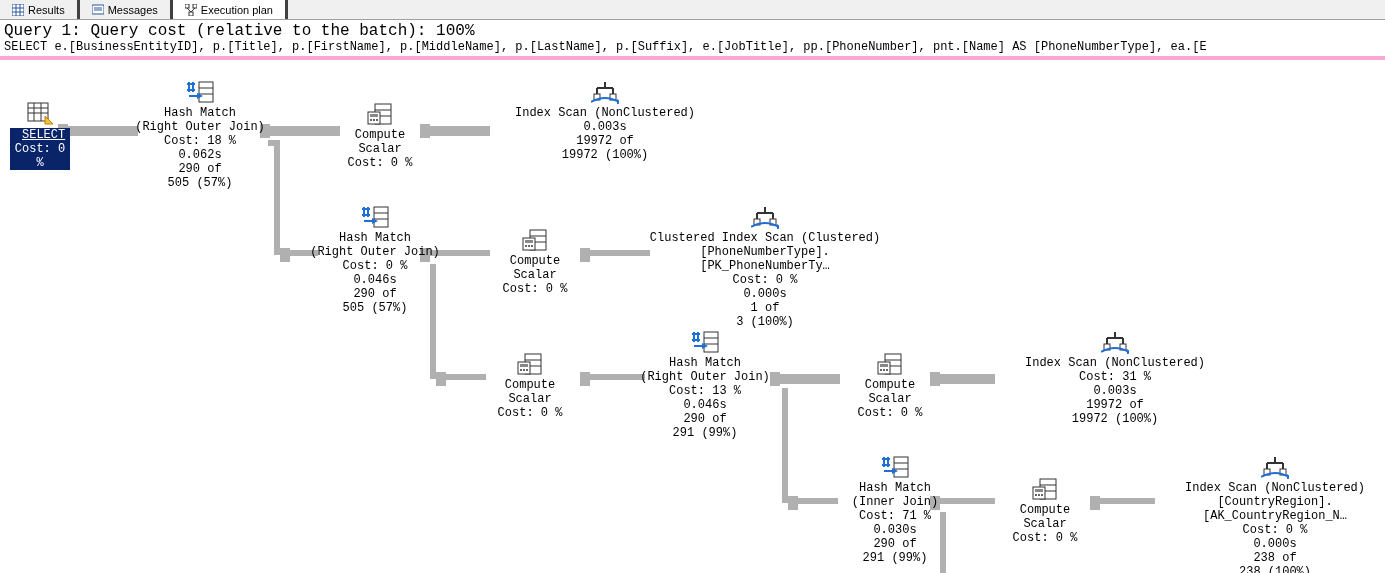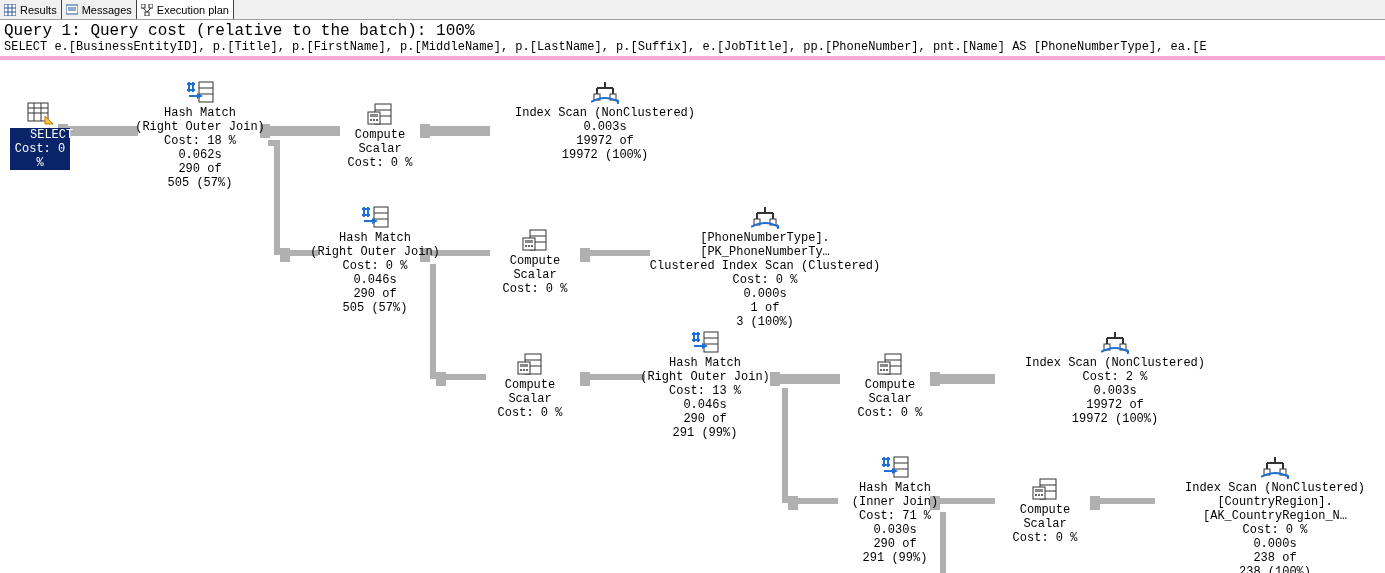--- a/index.html
+++ b/index.html
@@ -16,22 +16,22 @@
     display: flex;
     border-bottom: 1px solid #a0a0a0;
     background: #f0f0f0;
     height: 20px;
     align-items: stretch;
   }
   .tab {
     display: flex;
     align-items: center;
     gap: 4px;
-    padding: 0 4px;
-    border-right: 1px solid #404040;
+    padding: 0 12px;
+    border-right: 3px solid #404040;
     background: #fff;
     cursor: pointer;
     font-size: 11px;
   }
   .tab.inactive { background: #f0f0f0; }
   .tab .ticon { width: 12px; height: 12px; }
   .queryhdr {
     font-family: Consolas, "Courier New", monospace;
     font-size: 16px;
     padding: 2px 4px 0 4px;
@@ -54,21 +54,21 @@
   }
   .node {
     position: absolute;
     text-align: center;
     font-family: Consolas, "Courier New", monospace;
     font-size: 12px;
     line-height: 14px;
     cursor: pointer;
   }
   .node .icon { margin-bottom: 2px; display:flex; justify-content:center; }
-  .node.select .lbl { background: #0a246a; color:#fff; padding:0 20px; }
+  .node.select .lbl { background: #0a246a; color:#fff; padding:0 12px;text-decoration:underline; }
   .node.select .cost { background:#0a246a; color:#fff; padding:0 4px;}
   
   .arrow {
     position: absolute;
     background: #b0b0b0;
   }
   .arrow.h { height: 10px; }
   .arrow.head {
     position:absolute;
     width:0;height:0;
@@ -275,22 +275,22 @@
           <line x1="14" y1="2" x2="14" y2="8" stroke="#333" stroke-width="2"></line>
           <line x1="6" y1="8" x2="22" y2="8" stroke="#333" stroke-width="2"></line>
           <line x1="6" y1="8" x2="6" y2="14" stroke="#333" stroke-width="2"></line>
           <line x1="22" y1="8" x2="22" y2="14" stroke="#333" stroke-width="2"></line>
           <rect x="3" y="14" width="6" height="6" fill="#fff" stroke="#333"></rect>
           <rect x="19" y="14" width="6" height="6" fill="#fff" stroke="#333"></rect>
           <path d="M0 22 Q14 14 28 22" stroke="#1e6fd6" stroke-width="2" fill="none"></path>
           <polygon points="26,19 30,22 26,25" fill="#1e6fd6"></polygon>
         </svg>
     </div>
+    <div>Clustered Index Scan (Clustered)</div>
     <div>[PhoneNumberType].[PK_PhoneNumberTy…</div>
-    <div>Clustered Index Scan (Clustered)</div>
     <div>Cost: 0 %</div>
     <div>0.000s</div>
     <div>1 of</div>
     <div>3 (100%)</div>
   </div>
 
   <div class="node" style="left:480px; top:292px; width:100px;">
     <div class="icon">
       <svg width="26" height="24">
           <rect x="8" y="2" width="16" height="20" fill="#fff" stroke="#333"></rect>
@@ -350,21 +350,21 @@
           <line x1="6" y1="8" x2="22" y2="8" stroke="#333" stroke-width="2"></line>
           <line x1="6" y1="8" x2="6" y2="14" stroke="#333" stroke-width="2"></line>
           <line x1="22" y1="8" x2="22" y2="14" stroke="#333" stroke-width="2"></line>
           <rect x="3" y="14" width="6" height="6" fill="#fff" stroke="#333"></rect>
           <rect x="19" y="14" width="6" height="6" fill="#fff" stroke="#333"></rect>
           <path d="M0 22 Q14 14 28 22" stroke="#1e6fd6" stroke-width="2" fill="none"></path>
           <polygon points="26,19 30,22 26,25" fill="#1e6fd6"></polygon>
         </svg>
     </div>
     <div>Index Scan (NonClustered)</div>
-    <div>Cost: 2 %</div>
+    <div>Cost: 31 %</div>
     <div>0.003s</div>
     <div>19972 of</div>
     <div>19972 (100%)</div>
   </div>
 
   <div class="node" style="left:835px; top:395px; width:120px;">
     <div class="icon">
       <svg width="30" height="24">
           <rect x="14" y="2" width="14" height="20" fill="#fff" stroke="#333"></rect>
           <line x1="14" y1="8" x2="28" y2="8" stroke="#333"></line>

